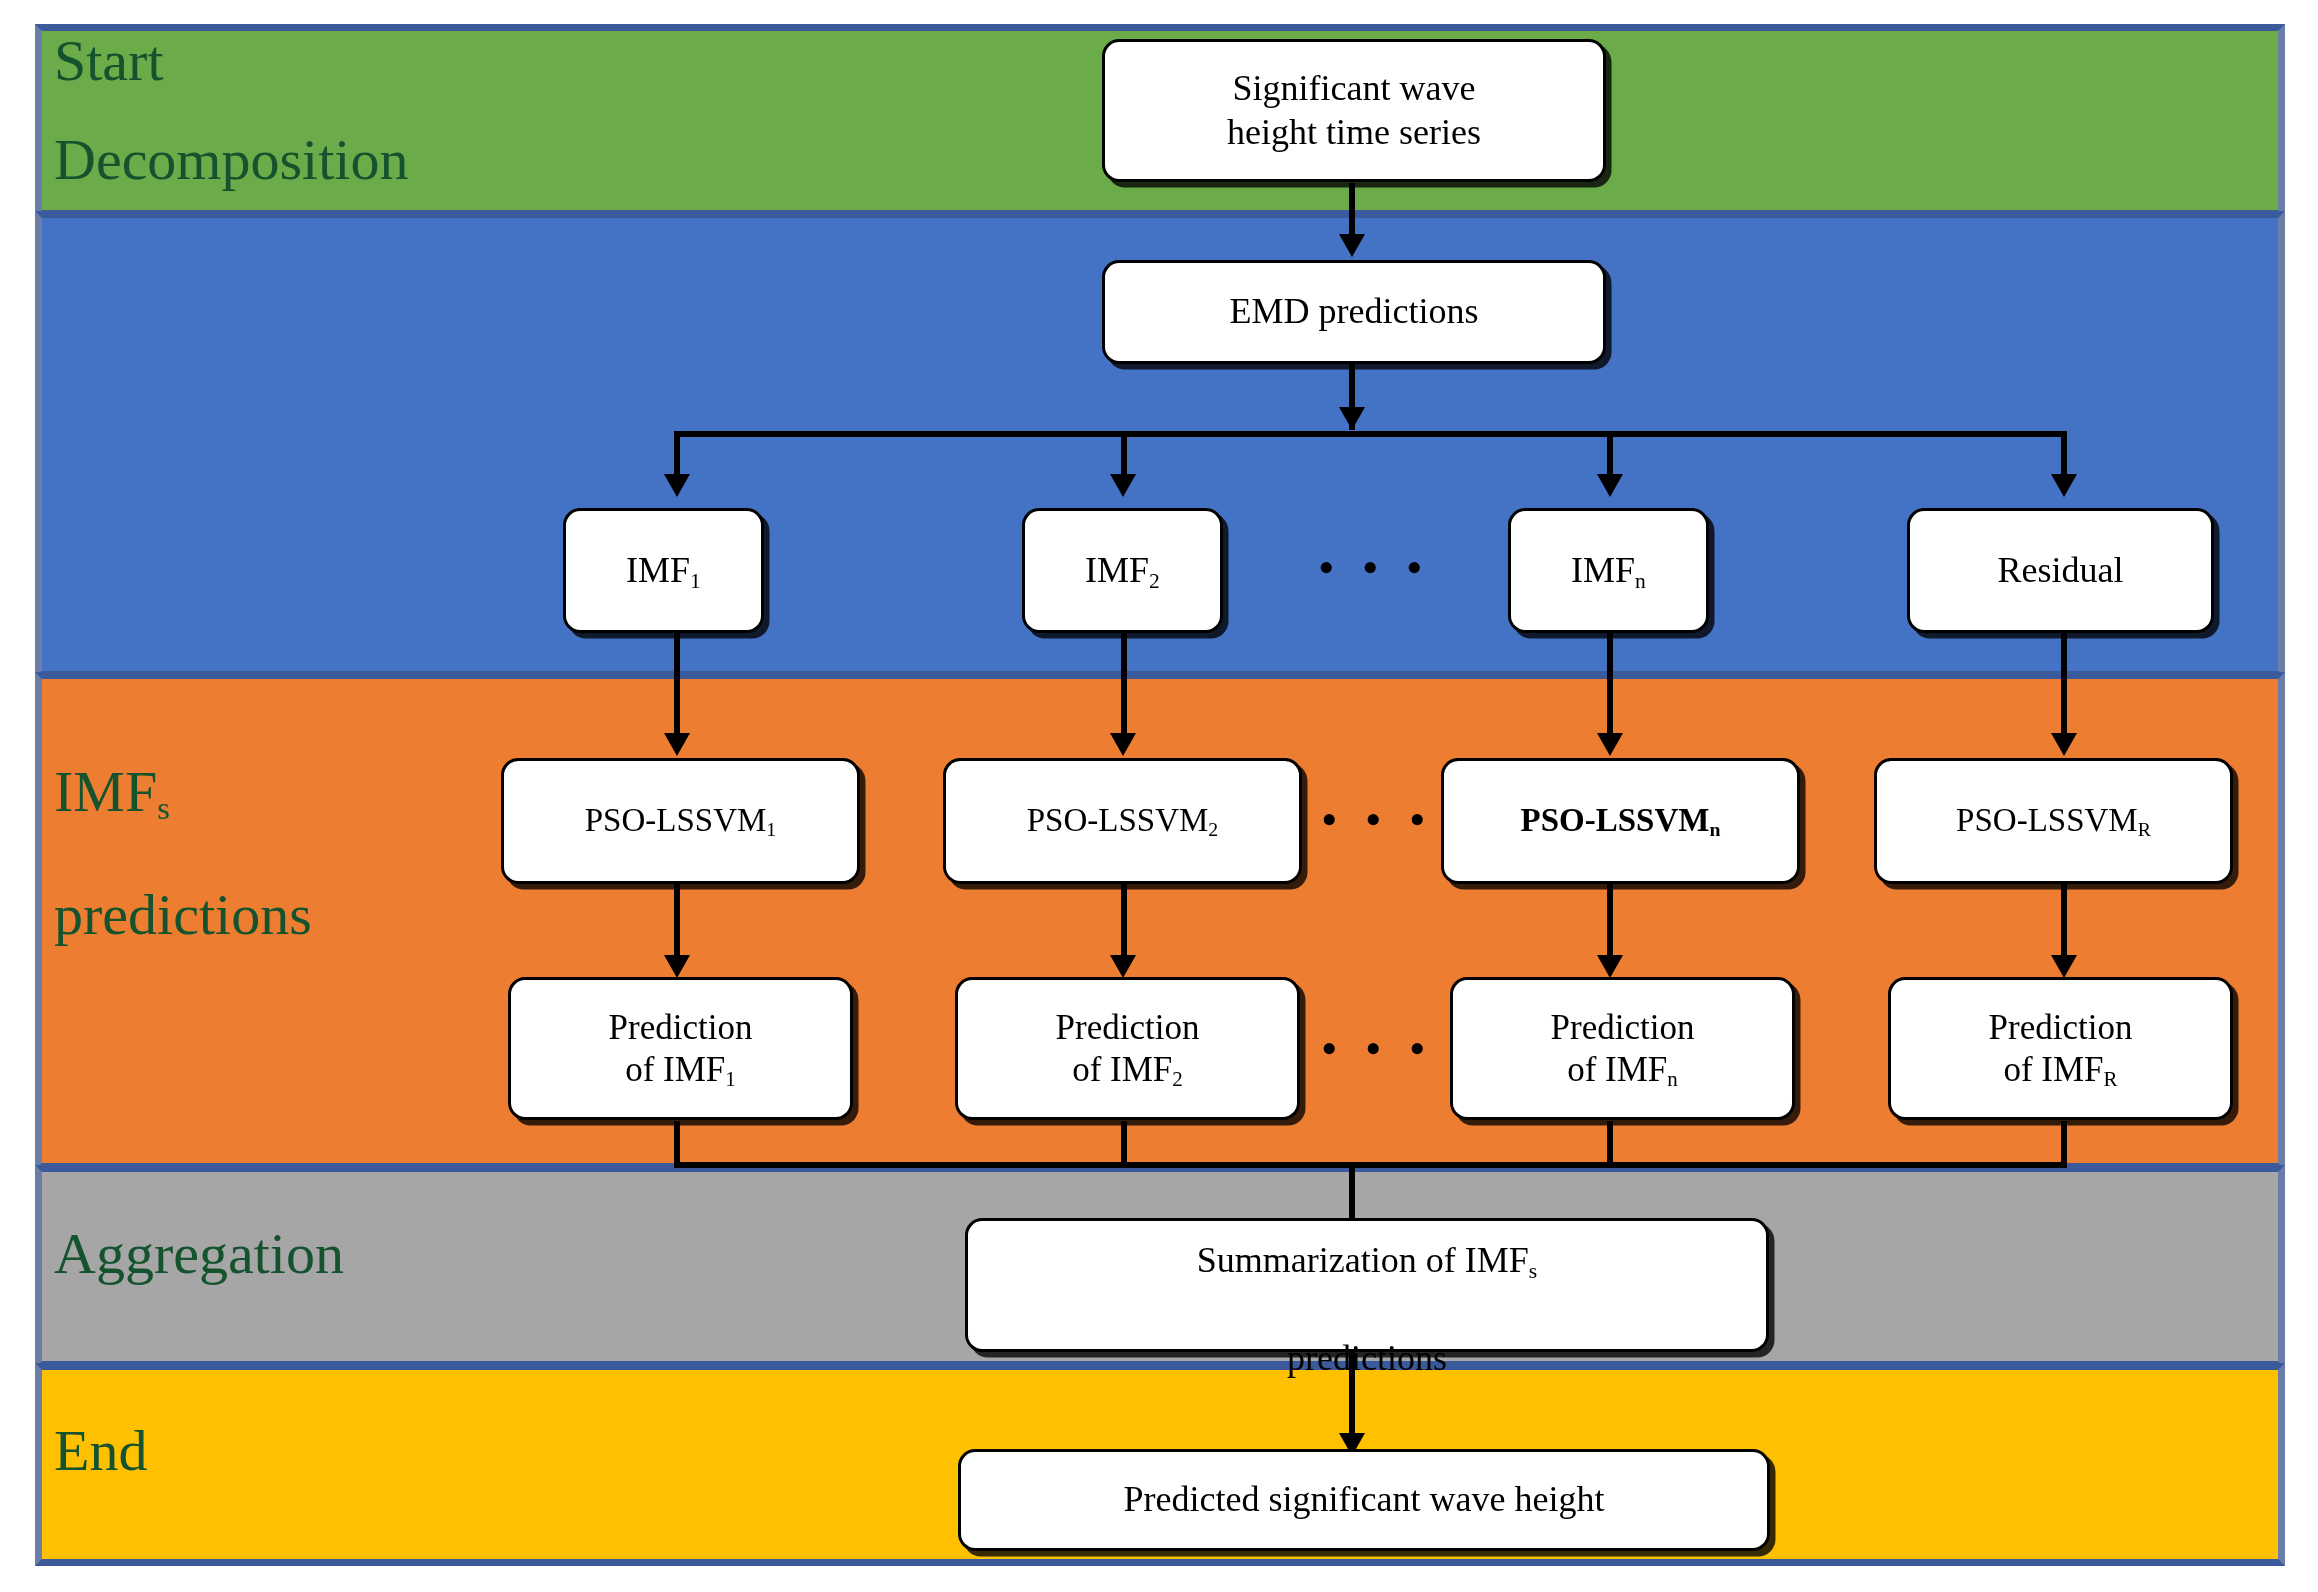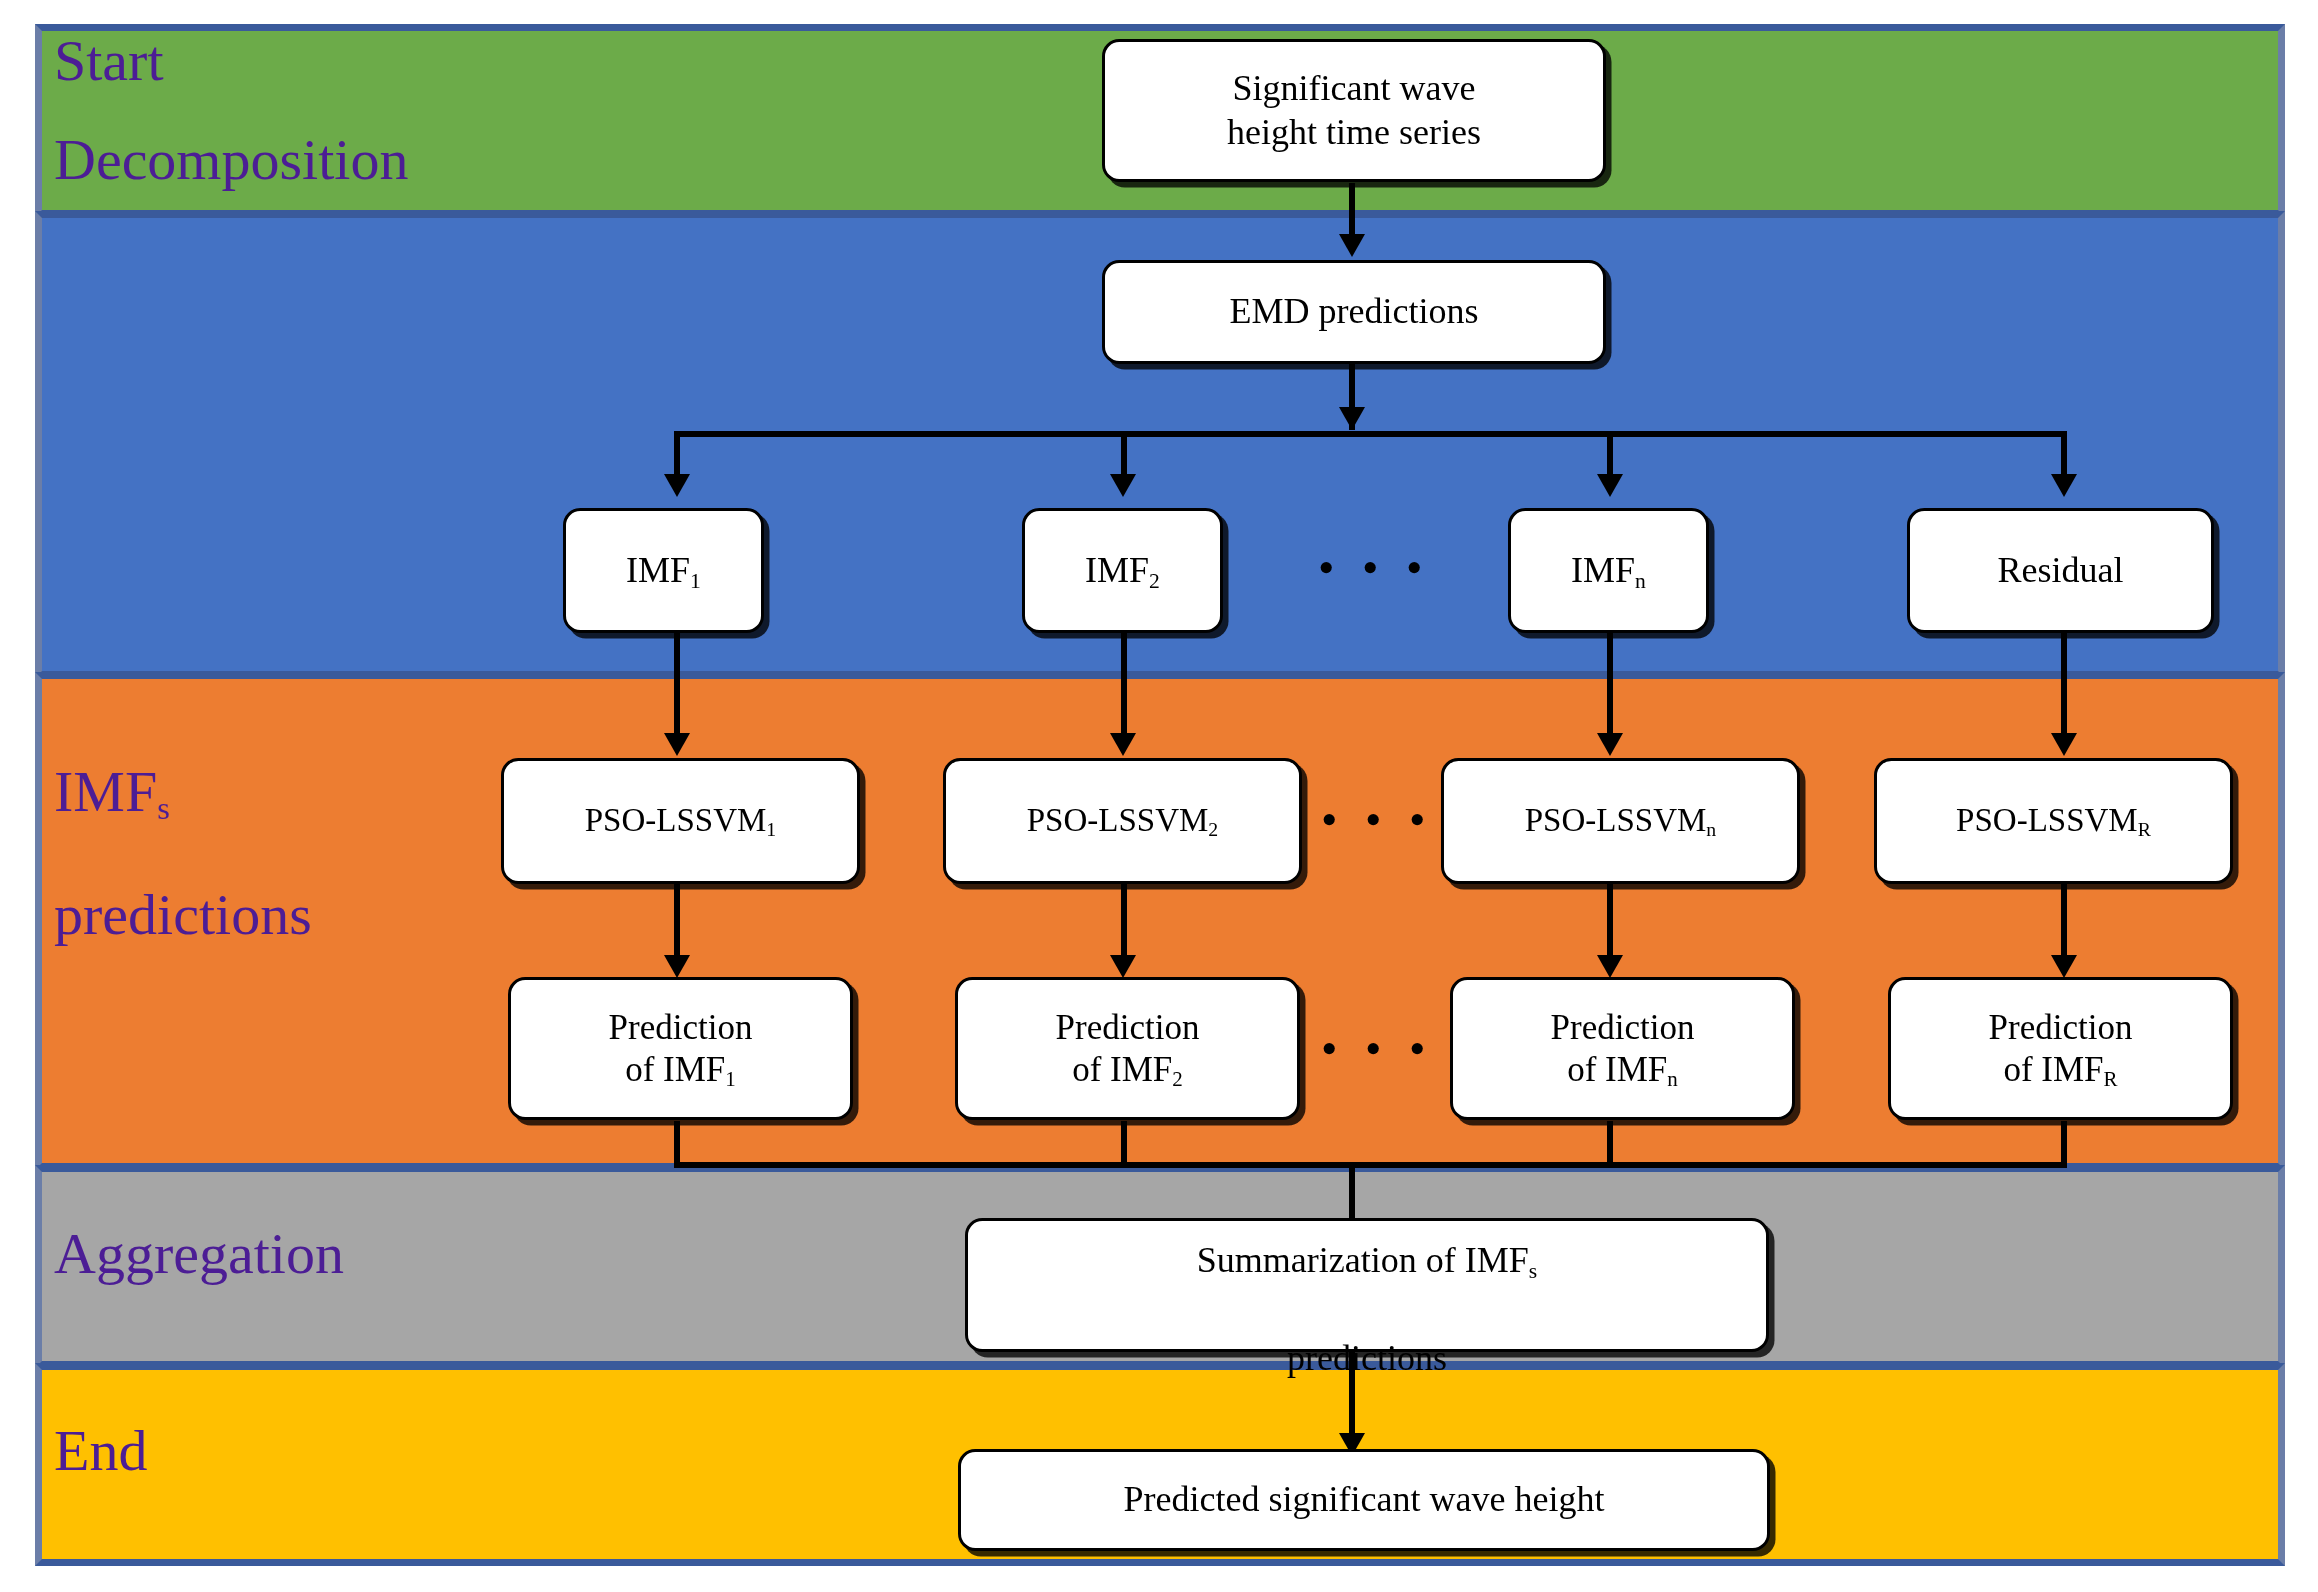--- a/index.html
+++ b/index.html
@@ -28,21 +28,21 @@
   }
   .band-start { top: 23.6px;   height: 193px; background: #6cab49; }
   .band-decomp{ top: 211px;  height: 467px; background: #4472c4; }
   .band-imfs  { top: 672px;  height: 498px; background: #ed7d31; }
   .band-aggr  { top: 1165px; height: 203px; background: #a6a6a6; }
   .band-end   { top: 1363px; height: 203px; background: #ffc000; }
 
   .band-label {
     position: absolute;
     left: 54px;
-    color: #4c1d95;
+    color: #14532d;
     font-size: 58px;
     line-height: 0.98;
     white-space: pre-line;
     letter-spacing: 0px;
   }
   .band-label sub {
     font-size: 0.56em;
     vertical-align: baseline;
     position: relative;
     top: 0.22em;
@@ -186,21 +186,21 @@
   <div class="node" style="left:501px; top:758px; width:359px; height:126px; font-size:33px;">
     <span><span>PSO-LSSVM</span><sub>1</sub></span>
   </div>
 
   <div class="node" style="left:943px; top:758px; width:359px; height:126px; font-size:33px;">
     <span><span>PSO-LSSVM</span><sub>2</sub></span>
   </div>
 
   <div class="dots" style="left:1321px; top:796px;">• • •</div>
 
-  <div class="node" style="left:1441px; top:758px; width:359px; height:126px; font-size:33px;">
+  <div class="node" style="left:1441px; top:758px; width:359px; height:126px; font-size:33px;font-weight:bold;">
     <span><span>PSO-LSSVM</span><sub>n</sub></span>
   </div>
 
   <div class="node" style="left:1874px; top:758px; width:359px; height:126px; font-size:33px;">
     <span><span>PSO-LSSVM</span><sub>R</sub></span>
   </div>
 
   <div class="vline" style="left:674px; top:884px; height:85px;"></div>
   <div class="arrowhead" style="left:664px; top:955px;"></div>
 

